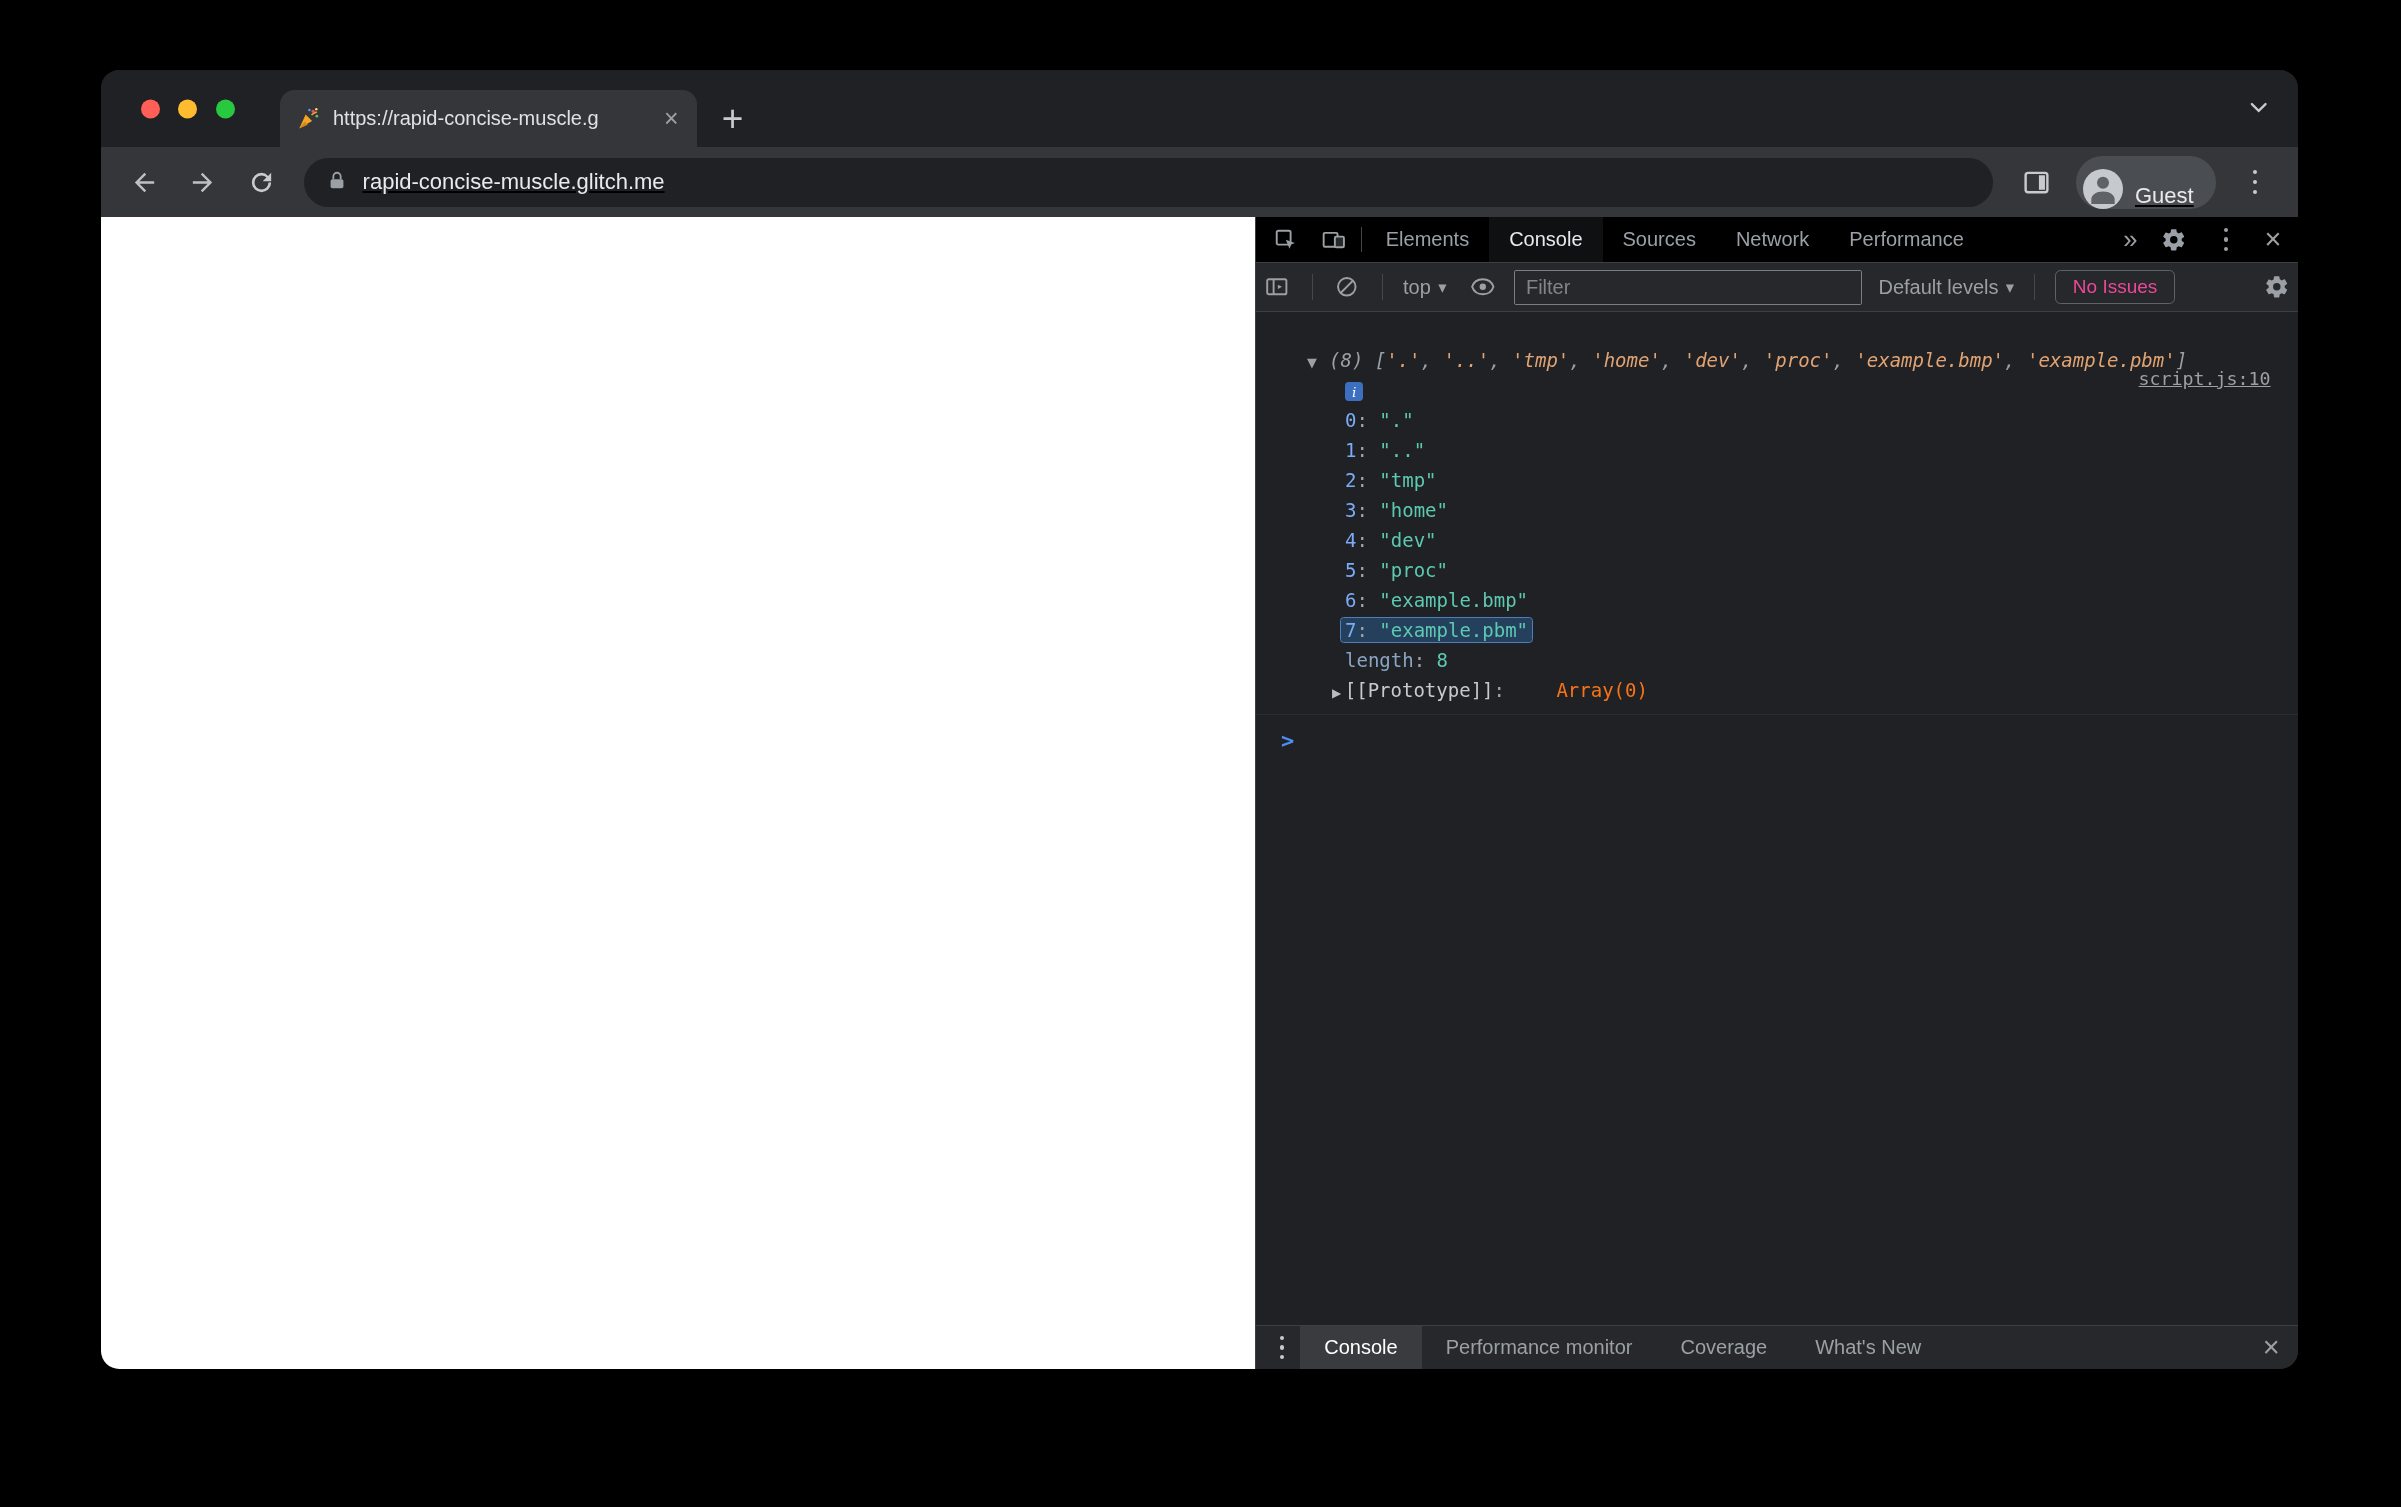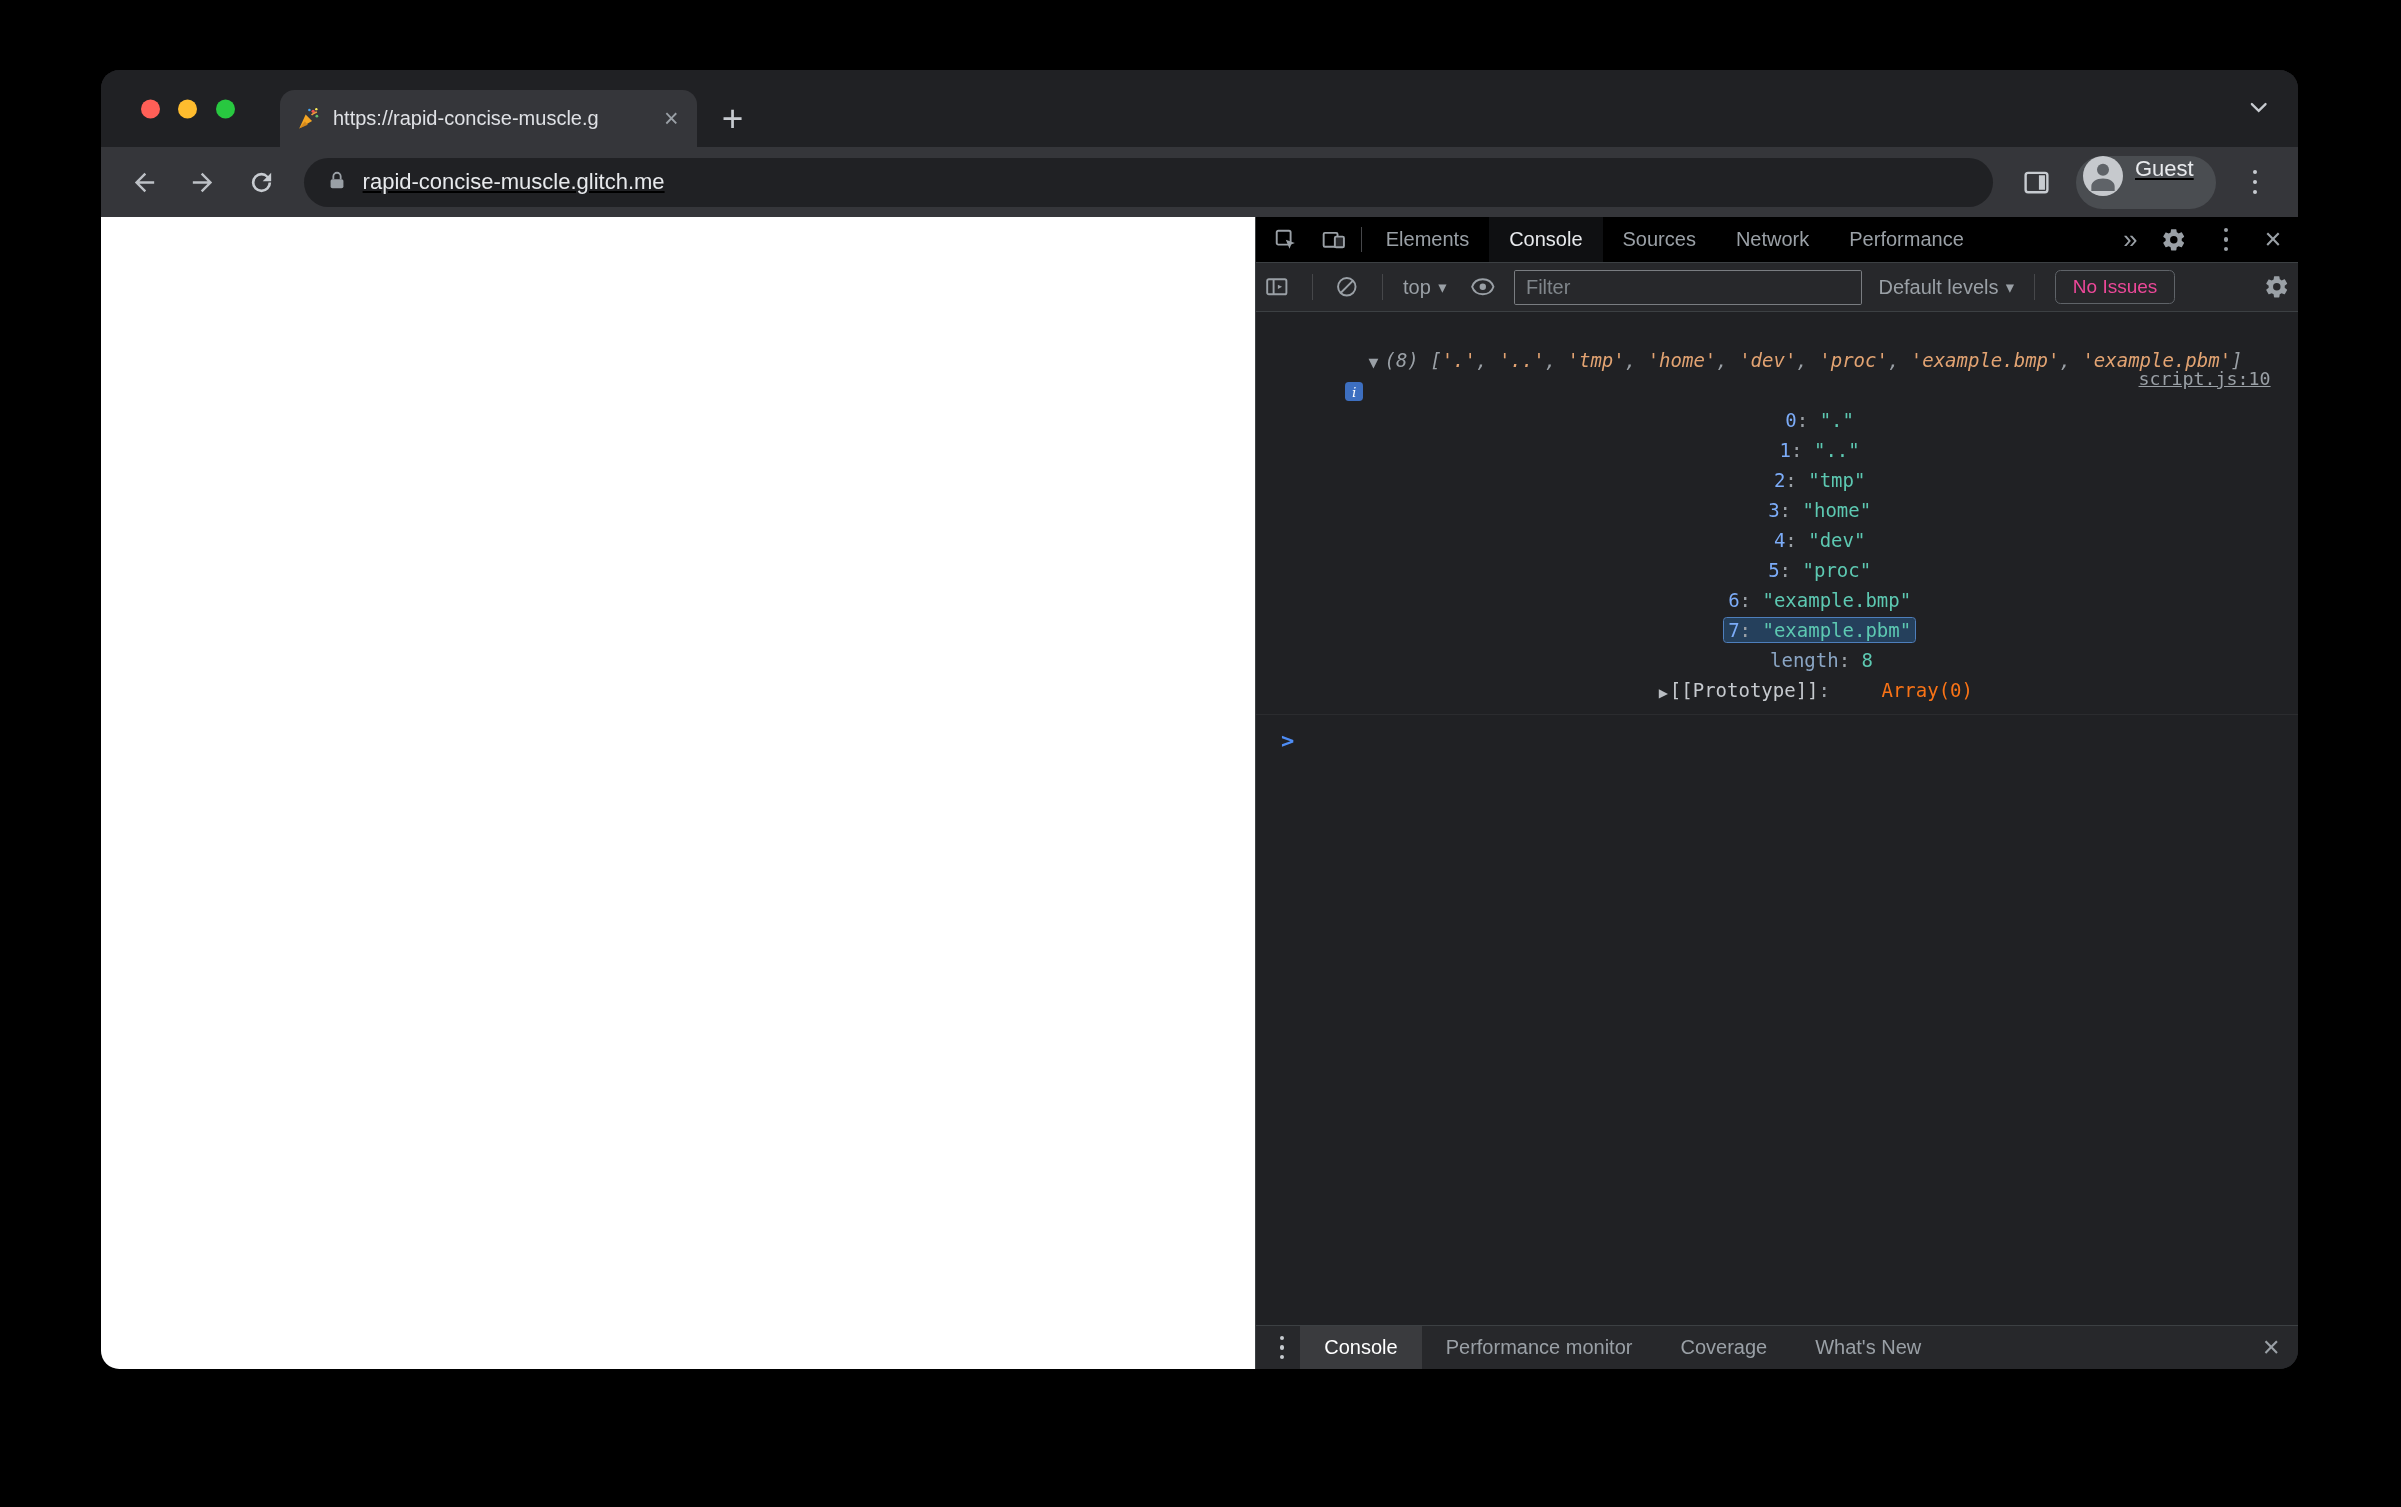--- a/index.html
+++ b/index.html
@@ -31,21 +31,21 @@
 
   
   .toolbar { height:70px; background:#35363a; display:flex; align-items:center;
              padding:0 16.5px; gap:5.5px; flex:none;text-decoration:underline; }
   .tb-icon { width:53px; height:53px; border-radius:50%; flex:none;
              display:flex; align-items:center; justify-content:center; }
   .addressbar { flex:1; height:49px; background:#202124; border-radius:25px;
                 display:flex; align-items:center; padding:0 22px; gap:14.6px; margin:0 11px; }
   .address-text { color:#e8eaed; font-size:22px; }
   .guest-pill { height:53px; background:#4a4d51; border-radius:26.5px;
-                display:flex; align-items:flex-start; gap:12px; padding:0 22px 0 7.3px; margin:0 7.3px; }
+                display:flex; align-items:flex-end; gap:12px; padding:0 22px 0 7.3px; margin:0 7.3px; }
   .avatar { width:40px; height:40px; border-radius:50%; background:#c6c9cd;
             display:flex; align-items:center; justify-content:center; overflow:hidden; }
   .guest-label { color:#e8eaed; font-size:22px; }
   .vdots { display:flex; flex-direction:column; align-items:center; color:#c7cbd0; }
   .vdots i { width:4.1px; height:4.1px; border-radius:50%; background:currentColor;
              display:block; margin:2.9px 0; }
 
   
   .content { flex:1; display:flex; min-height:0; }
   .page { flex:1; background:#ffffff; }
@@ -80,21 +80,21 @@
                font-size:19px; color:#ec4899; white-space:nowrap; margin-left:5.5px; }
   .gear-right { margin-left:auto; }
 
   
   .dt-console { flex:1; min-height:0; background:#202124; padding-top:7.3px;
                 font-family:"DejaVu Sans Mono", monospace; font-size:19px; color:#e8eaed;
                 overflow:hidden; }
   .msg { position:relative; padding-bottom:5.5px; border-bottom:0.9px solid rgba(255,255,255,0.05); }
   .src-link { position:absolute; top:23px; right:27.4px; color:#9aa0a6; font-size:18.3px;
               text-decoration:underline; cursor:pointer; }
-  .row { line-height:30px; white-space:nowrap;text-align:center; }
+  .row { line-height:30px; white-space:nowrap; }
   .row.preview { padding-left:51px; margin-top:25.6px; font-style:italic; color:#9aa0a6; }
   .tri { display:inline-block; width:22px; font-size:12.8px; font-style:normal;
          color:#9aa0a6; font-family:"DejaVu Sans", sans-serif; }
   .meta { color:#9aa0a6; }
   .str-preview { color:#e2a372; }
   .row.info { padding-left:89px; height:27.4px; display:flex; align-items:center; }
   .info-badge { width:18.3px; height:18.3px; background:#3d6fc0; border-radius:3.7px;
                 color:#fff; font-size:13.7px; font-style:italic;
                 font-family:"DejaVu Serif", serif;
                 display:flex; align-items:center; justify-content:center; }

